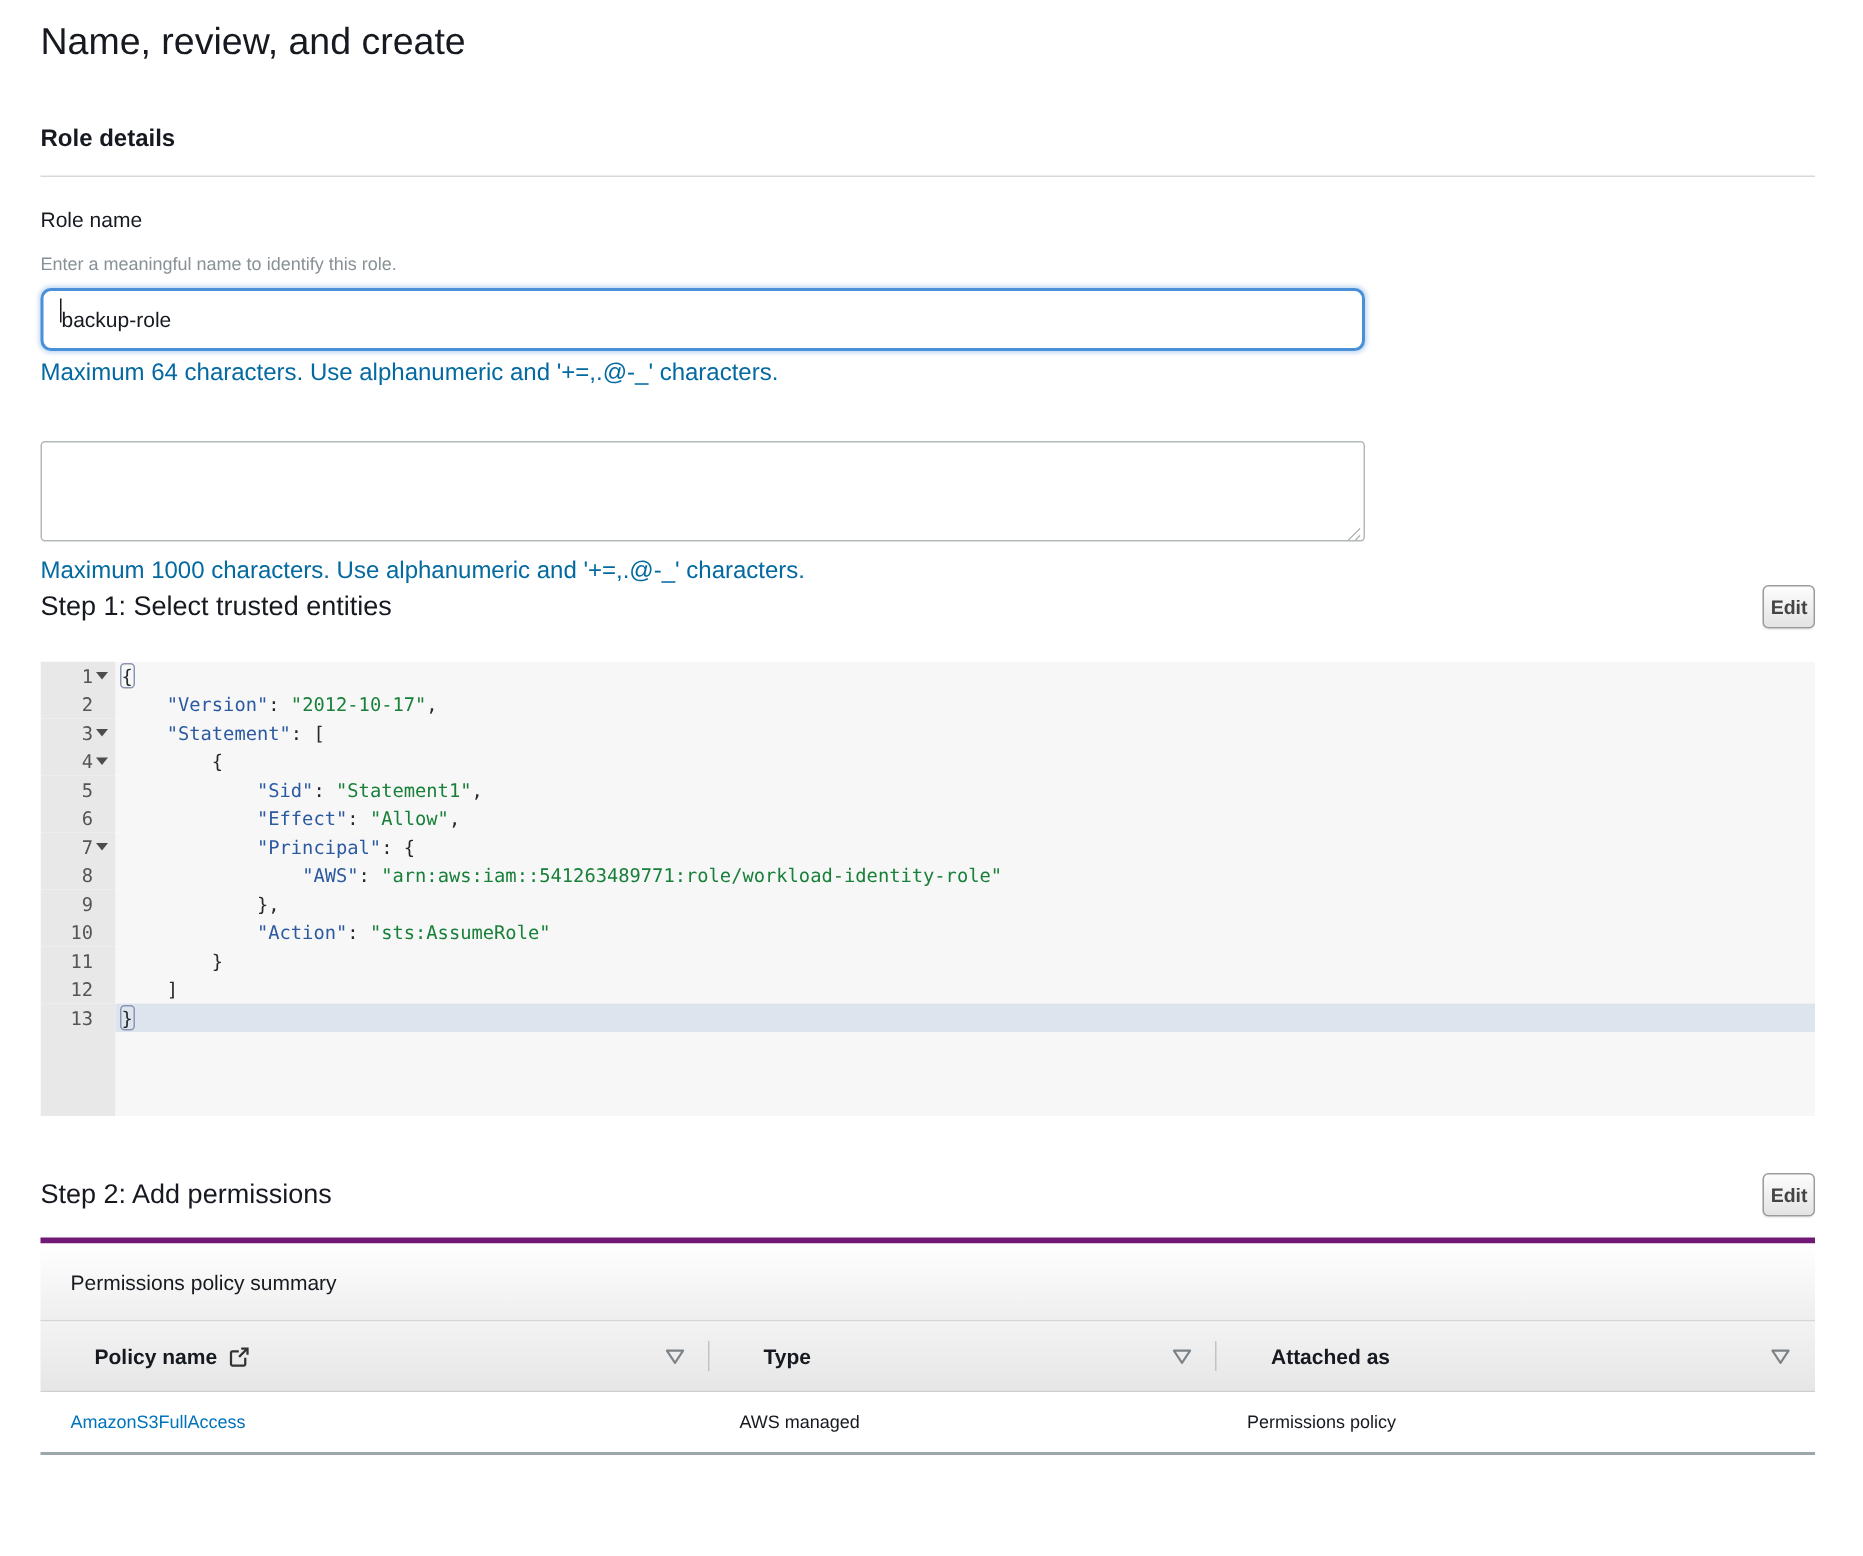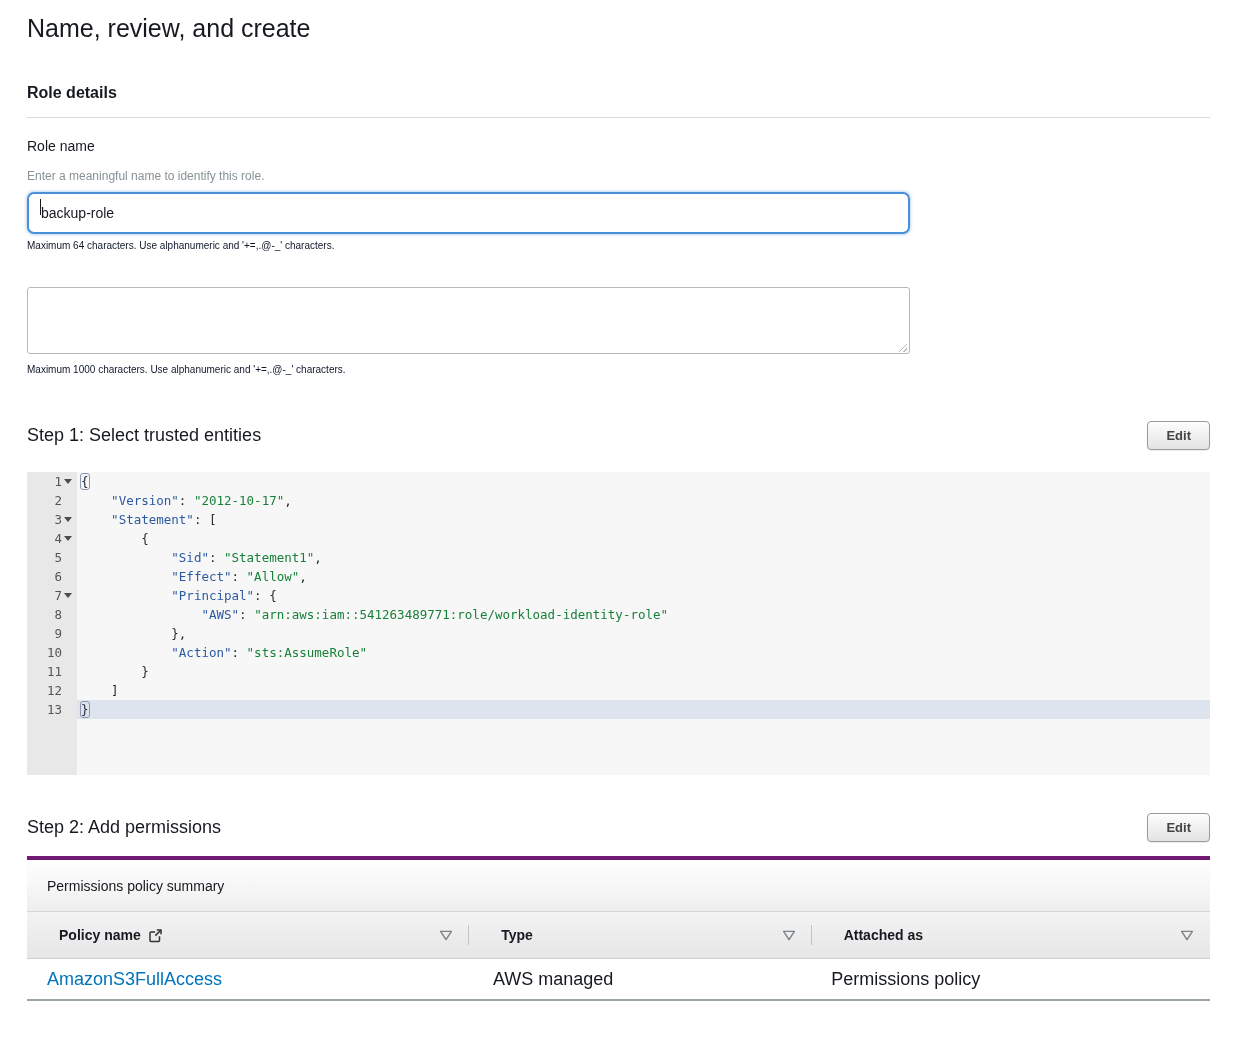--- a/index.html
+++ b/index.html
@@ -20,47 +20,47 @@
   .container{padding:12px 32px 24px 27px;}
 
   .page-title{font-size:25px;font-weight:400;color:#16191f;margin:0;line-height:32px;}
 
   .section-heading{font-size:16px;font-weight:700;color:#16191f;margin:40px 0 15px;}
   .divider{border:0;border-top:1px solid #d5d9d9;margin:0;}
 
   .field-block{margin-top:19px;}
   .field-label{font-size:14px;color:#16191f;line-height:18px;}
   .field-help{font-size:12px;color:#879196;line-height:16px;margin-top:13px;}
-  .field-constraint{font-size:10px;color:#0f172a;margin-top:6px;}
+  .field-constraint{font-size:16px;color:#0369a1;margin-top:6px;}
 
   .input-wrap{position:relative;width:883px;margin-top:8px;}
   .text-input{
     width:100%;height:42px;border:2px solid var(--input-focus);border-radius:7px;
     padding:0 12px;font-size:14px;font-family:"Liberation Sans",sans-serif;color:#16191f;
     outline:none;box-shadow:0 0 3px 1px rgba(74,144,217,0.35);
   }
   .input-caret{position:absolute;left:13px;top:7px;width:1px;height:16px;background:#16191f;}
 
   .textarea-wrap{position:relative;width:883px;margin-top:8px;}
   .textarea{
     width:100%;height:67px;border:1px solid #b3b9bb;border-radius:3px;resize:none;
     font-family:"Liberation Sans",sans-serif;font-size:14px;padding:6px 10px;outline:none;background:#fff;
   }
   .resize-grip{
     position:absolute;right:3px;bottom:6px;width:11px;height:11px;
     background:repeating-linear-gradient(-45deg,transparent 0 2px,#b9b9b9 2px 3px);
     clip-path:polygon(100% 0,100% 100%,0 100%);
   }
 
-  .step-row{display:flex;justify-content:space-between;align-items:center;margin-top:46px;}
+  .step-row{display:flex;justify-content:space-between;align-items:center;}
   .step-heading{font-size:18px;font-weight:400;color:#16191f;}
   .edit-btn{
     font-family:"Liberation Sans",sans-serif;font-size:13px;font-weight:700;color:#444;
     background:linear-gradient(#fdfdfd,#e3e3e3);border:1px solid #9b9b9b;border-radius:4px;
-    padding:6px 18px;cursor:pointer;box-shadow:0 1px 1px rgba(0,0,0,0.08);
+    padding:6px 4px;cursor:pointer;box-shadow:0 1px 1px rgba(0,0,0,0.08);
   }
 
   .editor{
     margin-top:22px;height:303px;display:flex;flex-direction:column;
     font-family:"DejaVu Sans Mono",monospace;font-size:12.5px;overflow:hidden;
   }
   .ed-line{display:flex;height:19px;line-height:19px;flex:none;}
   .ed-gutter{
     width:50px;flex:none;background:#e8e8e8;color:#555;
     display:flex;justify-content:flex-end;align-items:center;padding-right:3px;
@@ -79,29 +79,29 @@
 
   .panel{margin-top:14px;border-top:4px solid #701a75;}
   .panel-summary{
     height:52px;display:flex;align-items:center;padding-left:20px;
     background:linear-gradient(#ffffff,#eeeeee);border-bottom:1px solid #d5d5d5;
     font-size:14px;color:#16191f;
   }
   .tbl-header{display:flex;height:47px;background:linear-gradient(#f3f3f3,#e6e6e6);border-bottom:1px solid #cfcfcf;}
   .hdr-cell{
     display:flex;align-items:center;justify-content:space-between;
-    padding:0 16px 0 4px;position:relative;font-weight:700;font-size:14px;color:#16191f;margin-left:28px;
+    padding:0 16px 0 36px;position:relative;font-weight:700;font-size:14px;color:#16191f;
   }
   .hdr-cell:not(:last-child)::after{content:"";position:absolute;right:0;top:13px;bottom:13px;width:1px;background:#c3c3c3;}
   .hdr-label-group{display:flex;align-items:center;gap:7px;}
   .c1{width:37.7%;}
   .c2{width:28.6%;}
   .c3{width:33.7%;}
   .tbl-row{display:flex;height:42px;align-items:center;background:#fff;border-bottom:2px solid #9da6ab;}
-  .row-cell{padding:0 20px;font-size:18px;color:#16191f;}
+  .row-cell{padding:0 20px;font-size:12px;color:#16191f;}
   .link{color:var(--link);text-decoration:none;cursor:pointer;}
   .icon{display:inline-flex;align-items:center;}
 </style>
 </head>
 <body>
 
 <div class="container">
 
   <h1 class="page-title">Name, review, and create</h1>
 

